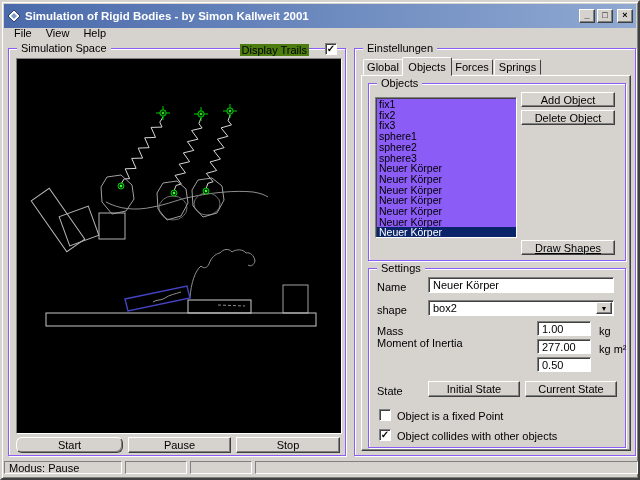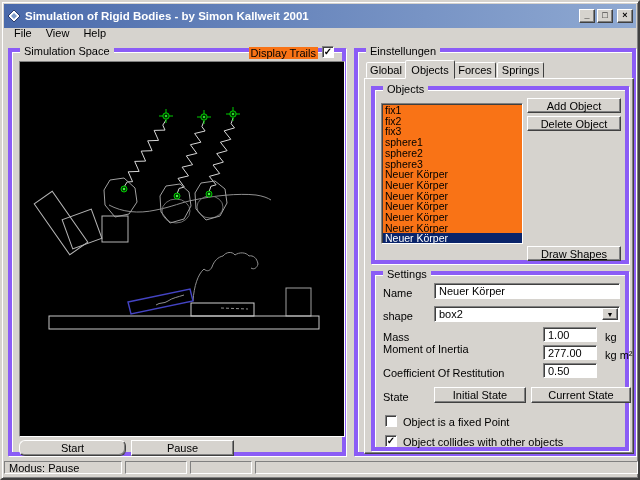--- a/index.html
+++ b/index.html
@@ -14,21 +14,21 @@
     background:linear-gradient(to right,#4a6aab,#8fa9d2); display:flex; align-items:center; padding:12px 3px; }
   .title-text { color:#fff; font-weight:bold; font-size:11.5px; margin-left:4px; white-space:nowrap; }
   .title-btns { margin-left:auto; display:flex; gap:2px; }
   .tbtn { width:16px; height:14px; background:#d6d3ce; border:1px solid; border-color:#fff #404040 #404040 #fff;
     box-shadow:inset -1px -1px 0 #808080; font-size:9px; line-height:11px; text-align:center; font-weight:bold; color:#000; }
   .tbtn.close { margin-left:2px; }
   
   .menubar { position:absolute; left:2px; top:22px; right:2px; height:18px; display:flex; align-items:center; padding-left:4px; }
   .menu-item { font-size:11px; padding:2px 6px; margin-right:2px; }
   
-  .groupbox { position:absolute; border:4px solid #8b5cf6; box-shadow:inset 1px 1px 0 #fff, 1px 1px 0 #fff; }
+  .groupbox { position:absolute; border:1px solid #8b5cf6; box-shadow:inset 1px 1px 0 #fff, 1px 1px 0 #fff; }
   .legend { position:absolute; top:-7px; left:8px; background:#d6d3ce; padding:0 4px; font-size:11px; line-height:13px; white-space:nowrap; }
   
   .sim { position:absolute; background:#000; border:1px solid; border-color:#808080 #fff #fff #808080; }
   
   .btn { position:absolute; background:#d6d3ce; border:1px solid; border-color:#fff #404040 #404040 #fff;
     box-shadow:inset -1px -1px 0 #808080; font-size:11px; display:flex; align-items:center; justify-content:center; white-space:nowrap; }
   .field { position:absolute; background:#fff; border:1px solid; border-color:#808080 #fff #fff #808080;
     box-shadow:inset 1px 1px 0 #404040; font-size:11px; display:flex; align-items:center; padding:0 4px; white-space:nowrap; }
   .label { position:absolute; font-size:11px; white-space:nowrap; }
   .combo-arrow { position:absolute; right:1px; top:1px; bottom:1px; width:16px; background:#d6d3ce;
@@ -36,21 +36,21 @@
     font-size:7px; display:flex; align-items:center; justify-content:center; color:#000; }
   .checkbox { position:absolute; width:12px; height:12px; background:#fff; border:1px solid; border-color:#808080 #fff #fff #808080;
     box-shadow:inset 1px 1px 0 #404040; font-size:10px; line-height:10px; text-align:center; font-weight:bold; }
   
   .tab { position:absolute; background:#d6d3ce; border:1px solid; border-color:#fff #404040 transparent #fff;
     border-top-left-radius:2px; border-top-right-radius:2px; font-size:11px; display:flex; align-items:center; justify-content:center; }
   .tab.active { z-index:3; }
   .tabpanel { position:absolute; background:#d6d3ce; border:1px solid; border-color:#fff #404040 #404040 #fff;
     box-shadow:inset -1px -1px 0 #808080; }
   
-  .listbox { position:absolute; background:#f97316; border:1px solid; border-color:#808080 #fff #fff #808080;
+  .listbox { position:absolute; background:#8b5cf6; border:1px solid; border-color:#808080 #fff #fff #808080;
     box-shadow:inset 1px 1px 0 #404040; overflow:hidden; padding:1px 0 0 1px; }
   .list-item { font-size:10.5px; line-height:10.7px; padding-left:2px; white-space:nowrap; color:#000; }
   .list-item.selected { background:#0a246a; color:#fff; }
   
   .statusbar { position:absolute; left:2px; right:10px; bottom:2px; height:17px; background:#d6d3ce; }
   .status-panel { position:absolute; top:2px; height:13px; border:1px solid; border-color:#808080 #fff #fff #808080;
     font-size:11px; display:flex; align-items:center; padding:0 4px; white-space:nowrap; }
 </style>
 </head>
 <body>
@@ -71,21 +71,21 @@
   </div>
 
   <div class="menubar">
       <span class="menu-item">File</span>
       <span class="menu-item">View</span>
       <span class="menu-item">Help</span>
     </div>
 
   <div class="groupbox" style="left:6px; top:46px; width:338px; height:408px;">
     <span class="legend">Simulation Space</span>
-    <span class="label" style="right:24px; top:-5px; background:#f97316; padding:0 2px;">Display Trails</span>
+    <span class="label" style="right:36px; top:-5px; background:#4d7c0f; padding:0 2px;">Display Trails</span>
     <span class="checkbox" style="right:8px; top:-6px;">✓</span>
 
     <div class="sim" style="left:7px; top:9px; width:326px; height:376px;"><svg width="324" height="374" viewBox="0 0 324 374">
           <path d="M 89,143 C 102,150 118,152 136,148 C 152,145 162,140 174,138 C 192,134 218,131 236,133 C 243,134 248,136 251,138" fill="none" stroke="#8f8f8f" stroke-width="1"></path>
           <path d="M 173,239 C 174,224 178,212 184,207 C 187,210 190,209 192,205 C 194,199 198,195 203,194 C 206,190 212,189 215,193 C 219,190 226,190 229,194 C 233,193 237,196 238,202 C 237,206 234,208 231,206" fill="none" stroke="#8f8f8f" stroke-width="1"></path>
           <path d="M 136,243 C 140,240 144,242 148,239 C 152,236 158,235 164,233" fill="none" stroke="#8f8f8f" stroke-width="1"></path>
           <ellipse cx="156" cy="149" rx="14" ry="12" fill="none" stroke="#6e6e6e"></ellipse>
           <ellipse cx="190" cy="145" rx="13" ry="11" fill="none" stroke="#6e6e6e"></ellipse>
           <rect x="82" y="154" width="26" height="26" fill="none" stroke="#b4b4b4"></rect>
           <rect x="171" y="241" width="63" height="13" fill="none" stroke="#d0d0d0"></rect>
@@ -132,20 +132,21 @@
           </g>
           <g>
             <circle cx="189" cy="132" r="3" fill="#003800" stroke="#00cc00"></circle>
             <circle cx="189" cy="132" r="1.2" fill="#44ff44"></circle>
           </g>
           <polygon points="108,240 170,227 173,239 111,252" fill="none" stroke="#4444c4" stroke-width="1.4"></polygon>
         </svg></div>
 
     <div class="btn" style="left:7px; top:388px; width:107px; height:16px;border-radius:6px;">Start</div>
     <div class="btn" style="left:119px; top:388px; width:103px; height:16px;">Pause</div>
+    <div class="btn" style="left:227px; top:388px; width:104px; height:16px;">Stop</div>
   </div>
 
   <div class="groupbox" style="left:352px; top:46px; width:282px; height:408px;">
     <span class="legend">Einstellungen</span>
 
     <div></div>
       <div class="tab" style="left: 139px; top: 10px; width: 47px; height: 16px;">Springs</div>
       <div class="tab" style="left: 96px; top: 10px; width: 42px; height: 16px;">Forces</div>
       <div class="tab active" style="left: 47px; top: 8px; width: 50px; height: 19px; z-index: 3;">Objects</div>
       <div class="tab" style="left: 8px; top: 10px; width: 40px; height: 16px;">Global</div>
@@ -186,26 +187,25 @@
         </div>
 
         <span class="label" style="left:8px; top:56px;">Mass</span>
         <div class="field" style="left:168px; top:52px; width:54px; height:15px;">1.00</div>
         <span class="label" style="left:230px; top:56px;">kg</span>
 
         <span class="label" style="left:8px; top:68px;">Moment of Inertia</span>
         <div class="field" style="left:168px; top:70px; width:54px; height:15px;">277.00</div>
         <span class="label" style="left:230px; top:74px;">kg m²</span>
 
-        <span class="label" style="left:8px; top:92px;">Coefficient Of Restitution</span>
         <div class="field" style="left:168px; top:88px; width:54px; height:15px;">0.50</div>
 
         <span class="label" style="left:8px; top:116px;">State</span>
         <div class="btn" style="left:59px; top:112px; width:92px; height:16px;">Initial State</div>
-        <div class="btn" style="left:156px; top:112px; width:100px; height:16px;">Current State</div>
+        <div class="btn" style="left:156px; top:112px; width:92px; height:16px;">Current State</div>
 
         <span class="checkbox" style="left:10px; top:140px;"></span>
         <span class="label" style="left:28px; top:141px;">Object is a fixed Point</span>
 
         <span class="checkbox" style="left:10px; top:160px;">✓</span>
         <span class="label" style="left:28px; top:161px;">Object collides with other objects</span>
       </div>
     </div>
   </div>
 

